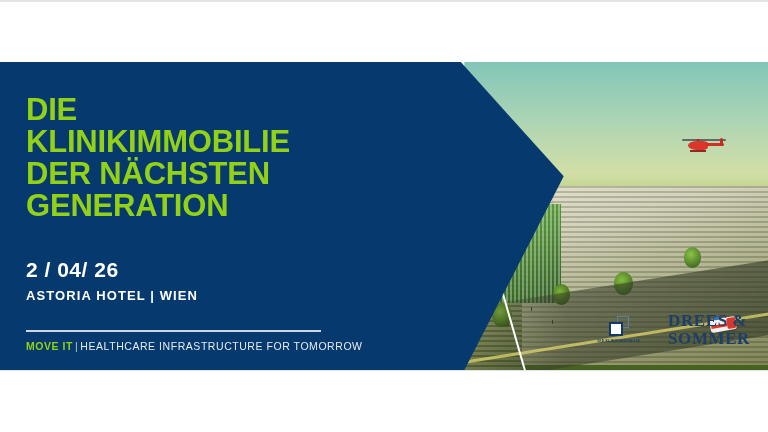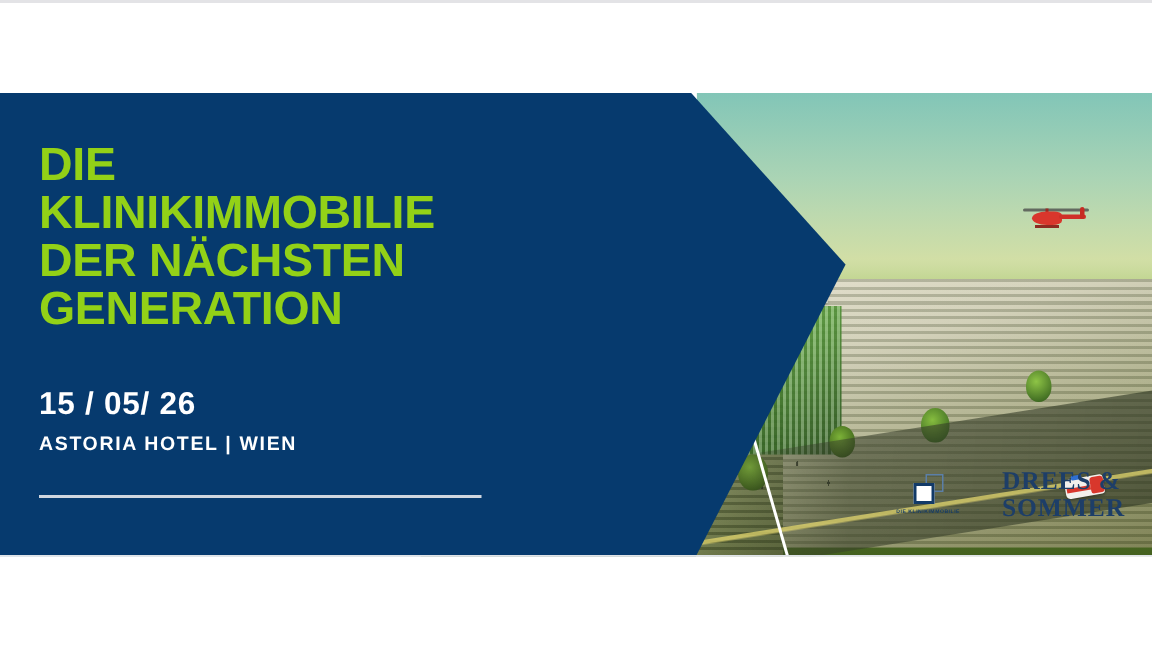--- a/index.html
+++ b/index.html
@@ -332,26 +332,29 @@
     </div>
 
     <div class="navy"></div>
   </div>
 
   <div class="headline">DIE
 KLINIKIMMOBILIE
 DER NÄCHSTEN
 GENERATION</div>
 
-  <div class="date">15 / 05/ 26</div>
+  <div class="date">2 / 04/ 26</div>
 
   <div class="venue">ASTORIA HOTEL | WIEN</div>
 
   <div class="divider"></div>
 
+  <div class="tagline">
+    <span class="move">MOVE IT</span><span class="pipe">|</span><span class="rest">HEALTHCARE INFRASTRUCTURE FOR TOMORROW</span>
+  </div>
 
   <div class="logos">
     <div class="logo-klinik">
       <span class="klinik-mark">
         <span class="klinik-back"></span>
         <span class="klinik-front"></span>
       </span>
       <span class="klinik-text">DIE KLINIKIMMOBILIE</span>
     </div>
     <div class="logo-drees">DREES &amp;

